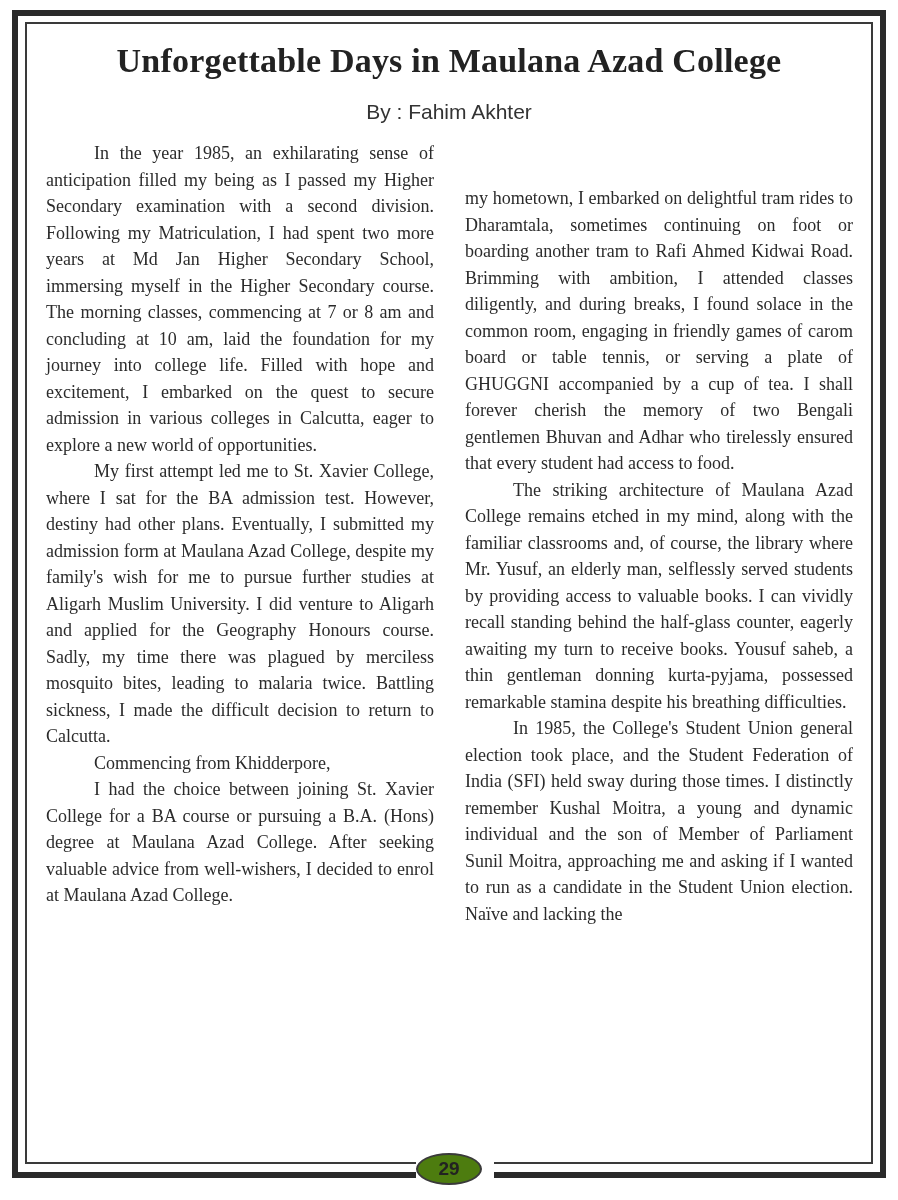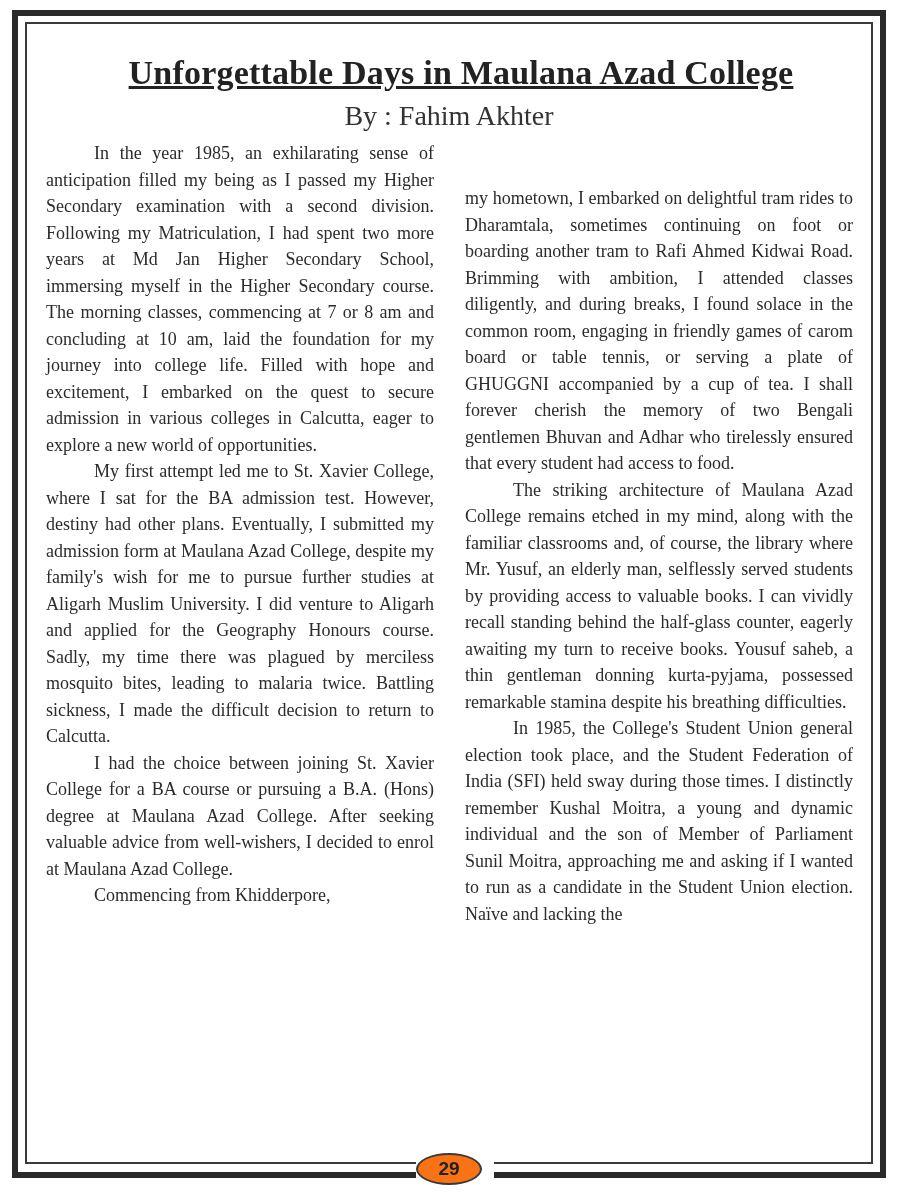--- a/index.html
+++ b/index.html
@@ -12,33 +12,33 @@
       position: absolute; left: 25px; top: 22px; width: 848px; height: 1142px;
       border: 2px solid #3a3a3a; border-bottom: none; box-sizing: border-box;
     }
     .bottom-rule {
       position: absolute; height: 0;
     }
     .rule-thin { border-top: 2px solid #3a3a3a; }
     .rule-thick { border-top: 6px solid #2a2a2a; }
     .page-number {
       position: absolute; left: 416px; top: 1153px; width: 66px; height: 32px;
-      border: 2px solid #3a3a3a; border-radius: 50%; background: #f97316;
+      border: 2px solid #3a3a3a; border-radius: 50%; background: #4d7c0f;
       box-sizing: border-box; text-align: center;
       font-family: "Liberation Sans", sans-serif; font-weight: bold;
       font-size: 19px; line-height: 28px; color: #222;
     }
     .title {
       position: absolute; left: 30px; width: 838px; top: 42px; text-align: center;
       font-family: "Liberation Serif", serif; font-weight: bold; font-size: 34px;
       color: #222; letter-spacing: 0.2px;
     }
     .byline {
       position: absolute; left: 30px; width: 838px; top: 100px; text-align: center;
-      font-family: Liberation Serif, serif; font-size: 28px; color: #333;
+      font-family: Liberation Sans, sans-serif; font-size: 21px; color: #333;
     }
     .column {
       position: absolute; top: 140px; width: 388px;
       font-family: "Liberation Serif", serif; font-size: 18px;
       line-height: 26.5px; color: #2b2b2b; text-align: justify;
     }
     .col-left { left: 46px; }
     .col-right { left: 465px; }
     .column p { margin: 0; text-indent: 48px; }
     .column p.cont { text-indent: 0; margin-top: 45px; }
@@ -47,28 +47,28 @@
 <body>
 
 <div class="outer-frame"></div>
 <div class="inner-frame"></div>
 
 <div class="bottom-rule rule-thin" style="left:25px; width:391px; top:1162px;"></div>
 <div class="bottom-rule rule-thick" style="left:12px; width:404px; top:1172px;"></div>
 <div class="bottom-rule rule-thin" style="left:494px; width:379px; top:1162px;"></div>
 <div class="bottom-rule rule-thick" style="left:494px; width:392px; top:1172px;"></div>
 
-<h1 class="title" style="margin:12px;text-decoration:underline;">Unforgettable Days in Maulana Azad College</h1>
+<h1 class="title" style="margin:0;">Unforgettable Days in Maulana Azad College</h1>
 <div class="byline">By : Fahim Akhter</div>
 
 <div class="column col-left">
   <p>In the year 1985, an exhilarating sense of anticipation filled my being as I passed my Higher Secondary examination with a second division. Following my Matriculation, I had spent two more years at Md Jan Higher Secondary School, immersing myself in the Higher Secondary course. The morning classes, commencing at 7 or 8 am and concluding at 10 am, laid the foundation for my journey into college life. Filled with hope and excitement, I embarked on the quest to secure admission in various colleges in Calcutta, eager to explore a new world of opportunities.</p>
   <p>My first attempt led me to St. Xavier College, where I sat for the BA admission test. However, destiny had other plans. Eventually, I submitted my admission form at Maulana Azad College, despite my family's wish for me to pursue further studies at Aligarh Muslim University. I did venture to Aligarh and applied for the Geography Honours course. Sadly, my time there was plagued by merciless mosquito bites, leading to malaria twice. Battling sickness, I made the difficult decision to return to Calcutta.</p>
+  <p style="text-align:left;">Commencing from Khidderpore,</p>
   <p>I had the choice between joining St. Xavier College for a BA course or pursuing a B.A. (Hons) degree at Maulana Azad College. After seeking valuable advice from well-wishers, I decided to enrol at Maulana Azad College.</p>
-  <p style="text-align:left;">Commencing from Khidderpore,</p>
 </div>
 
 <div class="column col-right">
   <p class="cont">my hometown, I embarked on delightful tram rides to Dharamtala, sometimes continuing on foot or boarding another tram to Rafi Ahmed Kidwai Road. Brimming with ambition, I attended classes diligently, and during breaks, I found solace in the common room, engaging in friendly games of carom board or table tennis, or serving a plate of GHUGGNI accompanied by a cup of tea. I shall forever cherish the memory of two Bengali gentlemen Bhuvan and Adhar who tirelessly ensured that every student had access to food.</p>
   <p>The striking architecture of Maulana Azad College remains etched in my mind, along with the familiar classrooms and, of course, the library where Mr. Yusuf, an elderly man, selflessly served students by providing access to valuable books. I can vividly recall standing behind the half-glass counter, eagerly awaiting my turn to receive books. Yousuf saheb, a thin gentleman donning kurta-pyjama, possessed remarkable stamina despite his breathing difficulties.</p>
   <p>In 1985, the College's Student Union general election took place, and the Student Federation of India (SFI) held sway during those times. I distinctly remember Kushal Moitra, a young and dynamic individual and the son of Member of Parliament Sunil Moitra, approaching me and asking if I wanted to run as a candidate in the Student Union election. Naïve and lacking the</p>
 </div>
 
 <div class="page-number">29</div>
 

